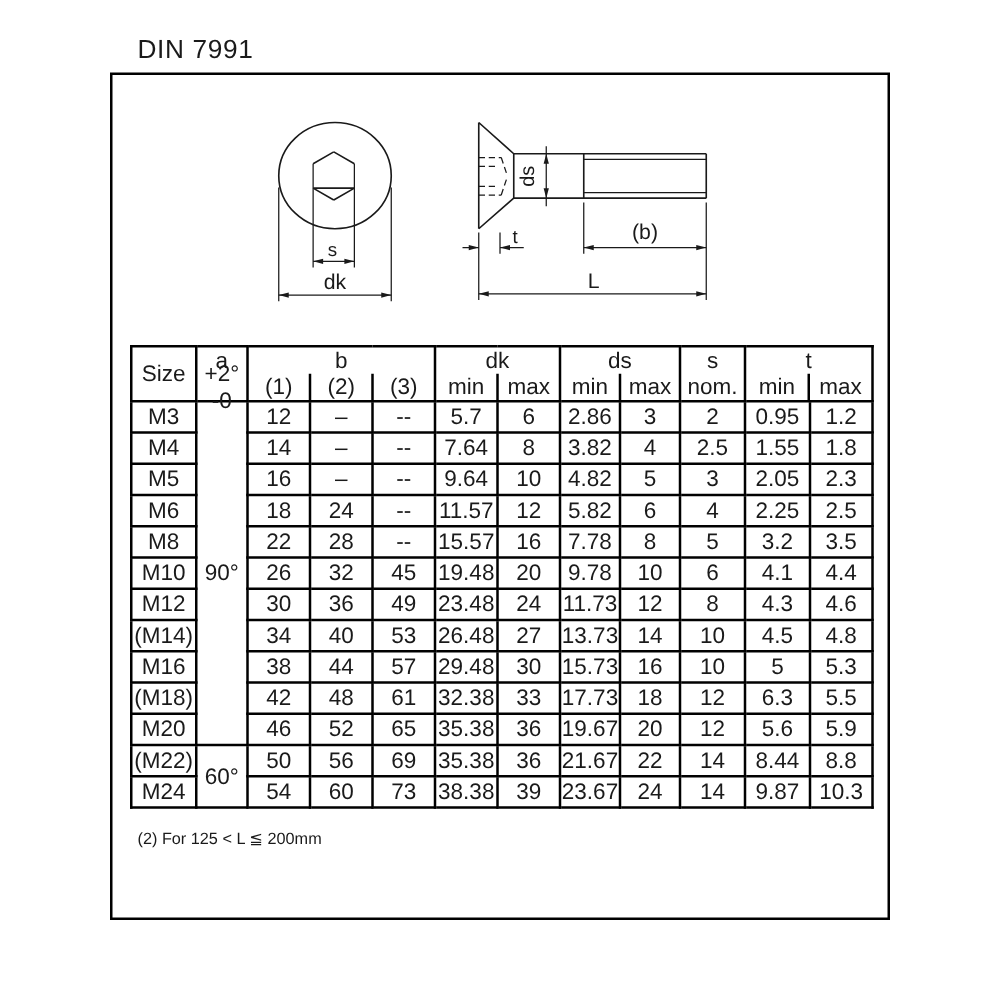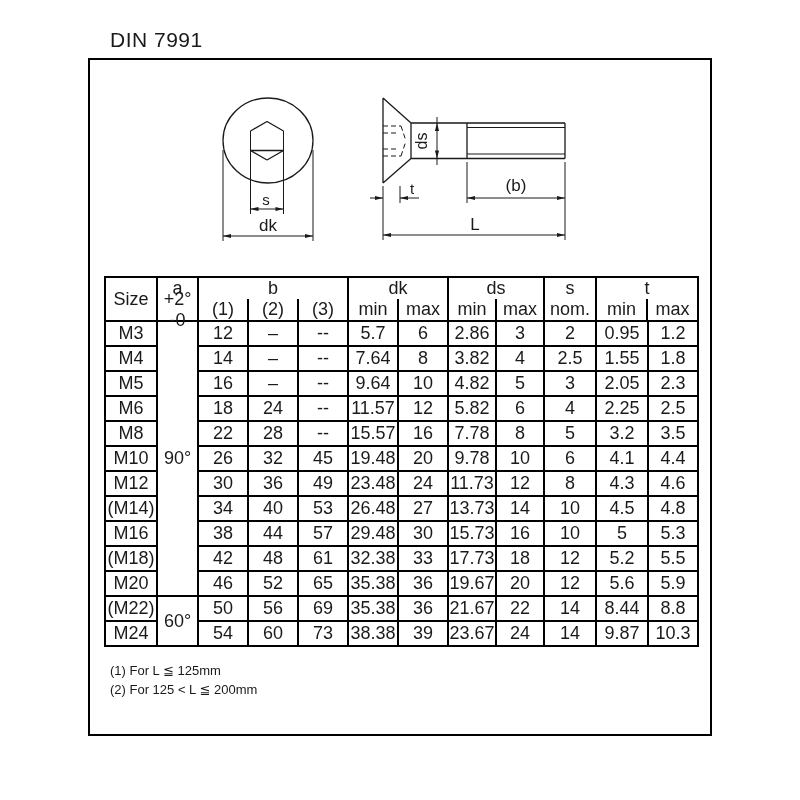--- a/index.html
+++ b/index.html
@@ -294,21 +294,21 @@
         <tr>
           <td>(M18)</td>
           <td>42</td>
           <td>48</td>
           <td>61</td>
           <td>32.38</td>
           <td>33</td>
           <td>17.73</td>
           <td>18</td>
           <td>12</td>
-          <td>5.2</td>
+          <td>6.3</td>
           <td>5.5</td>
         </tr>
         <tr>
           <td>M20</td>
           <td>46</td>
           <td>52</td>
           <td>65</td>
           <td>35.38</td>
           <td>36</td>
           <td>19.67</td>
@@ -341,17 +341,16 @@
           <td>23.67</td>
           <td>24</td>
           <td>14</td>
           <td>9.87</td>
           <td>10.3</td>
         </tr>
       </tbody>
   </table>
 
   <div class="footnotes">
-    <div>(1) For L ≦ 125mm</div>
     <div>(2) For 125 &lt; L ≦ 200mm</div>
   </div>
 
 </div>
 
 </body></html>

